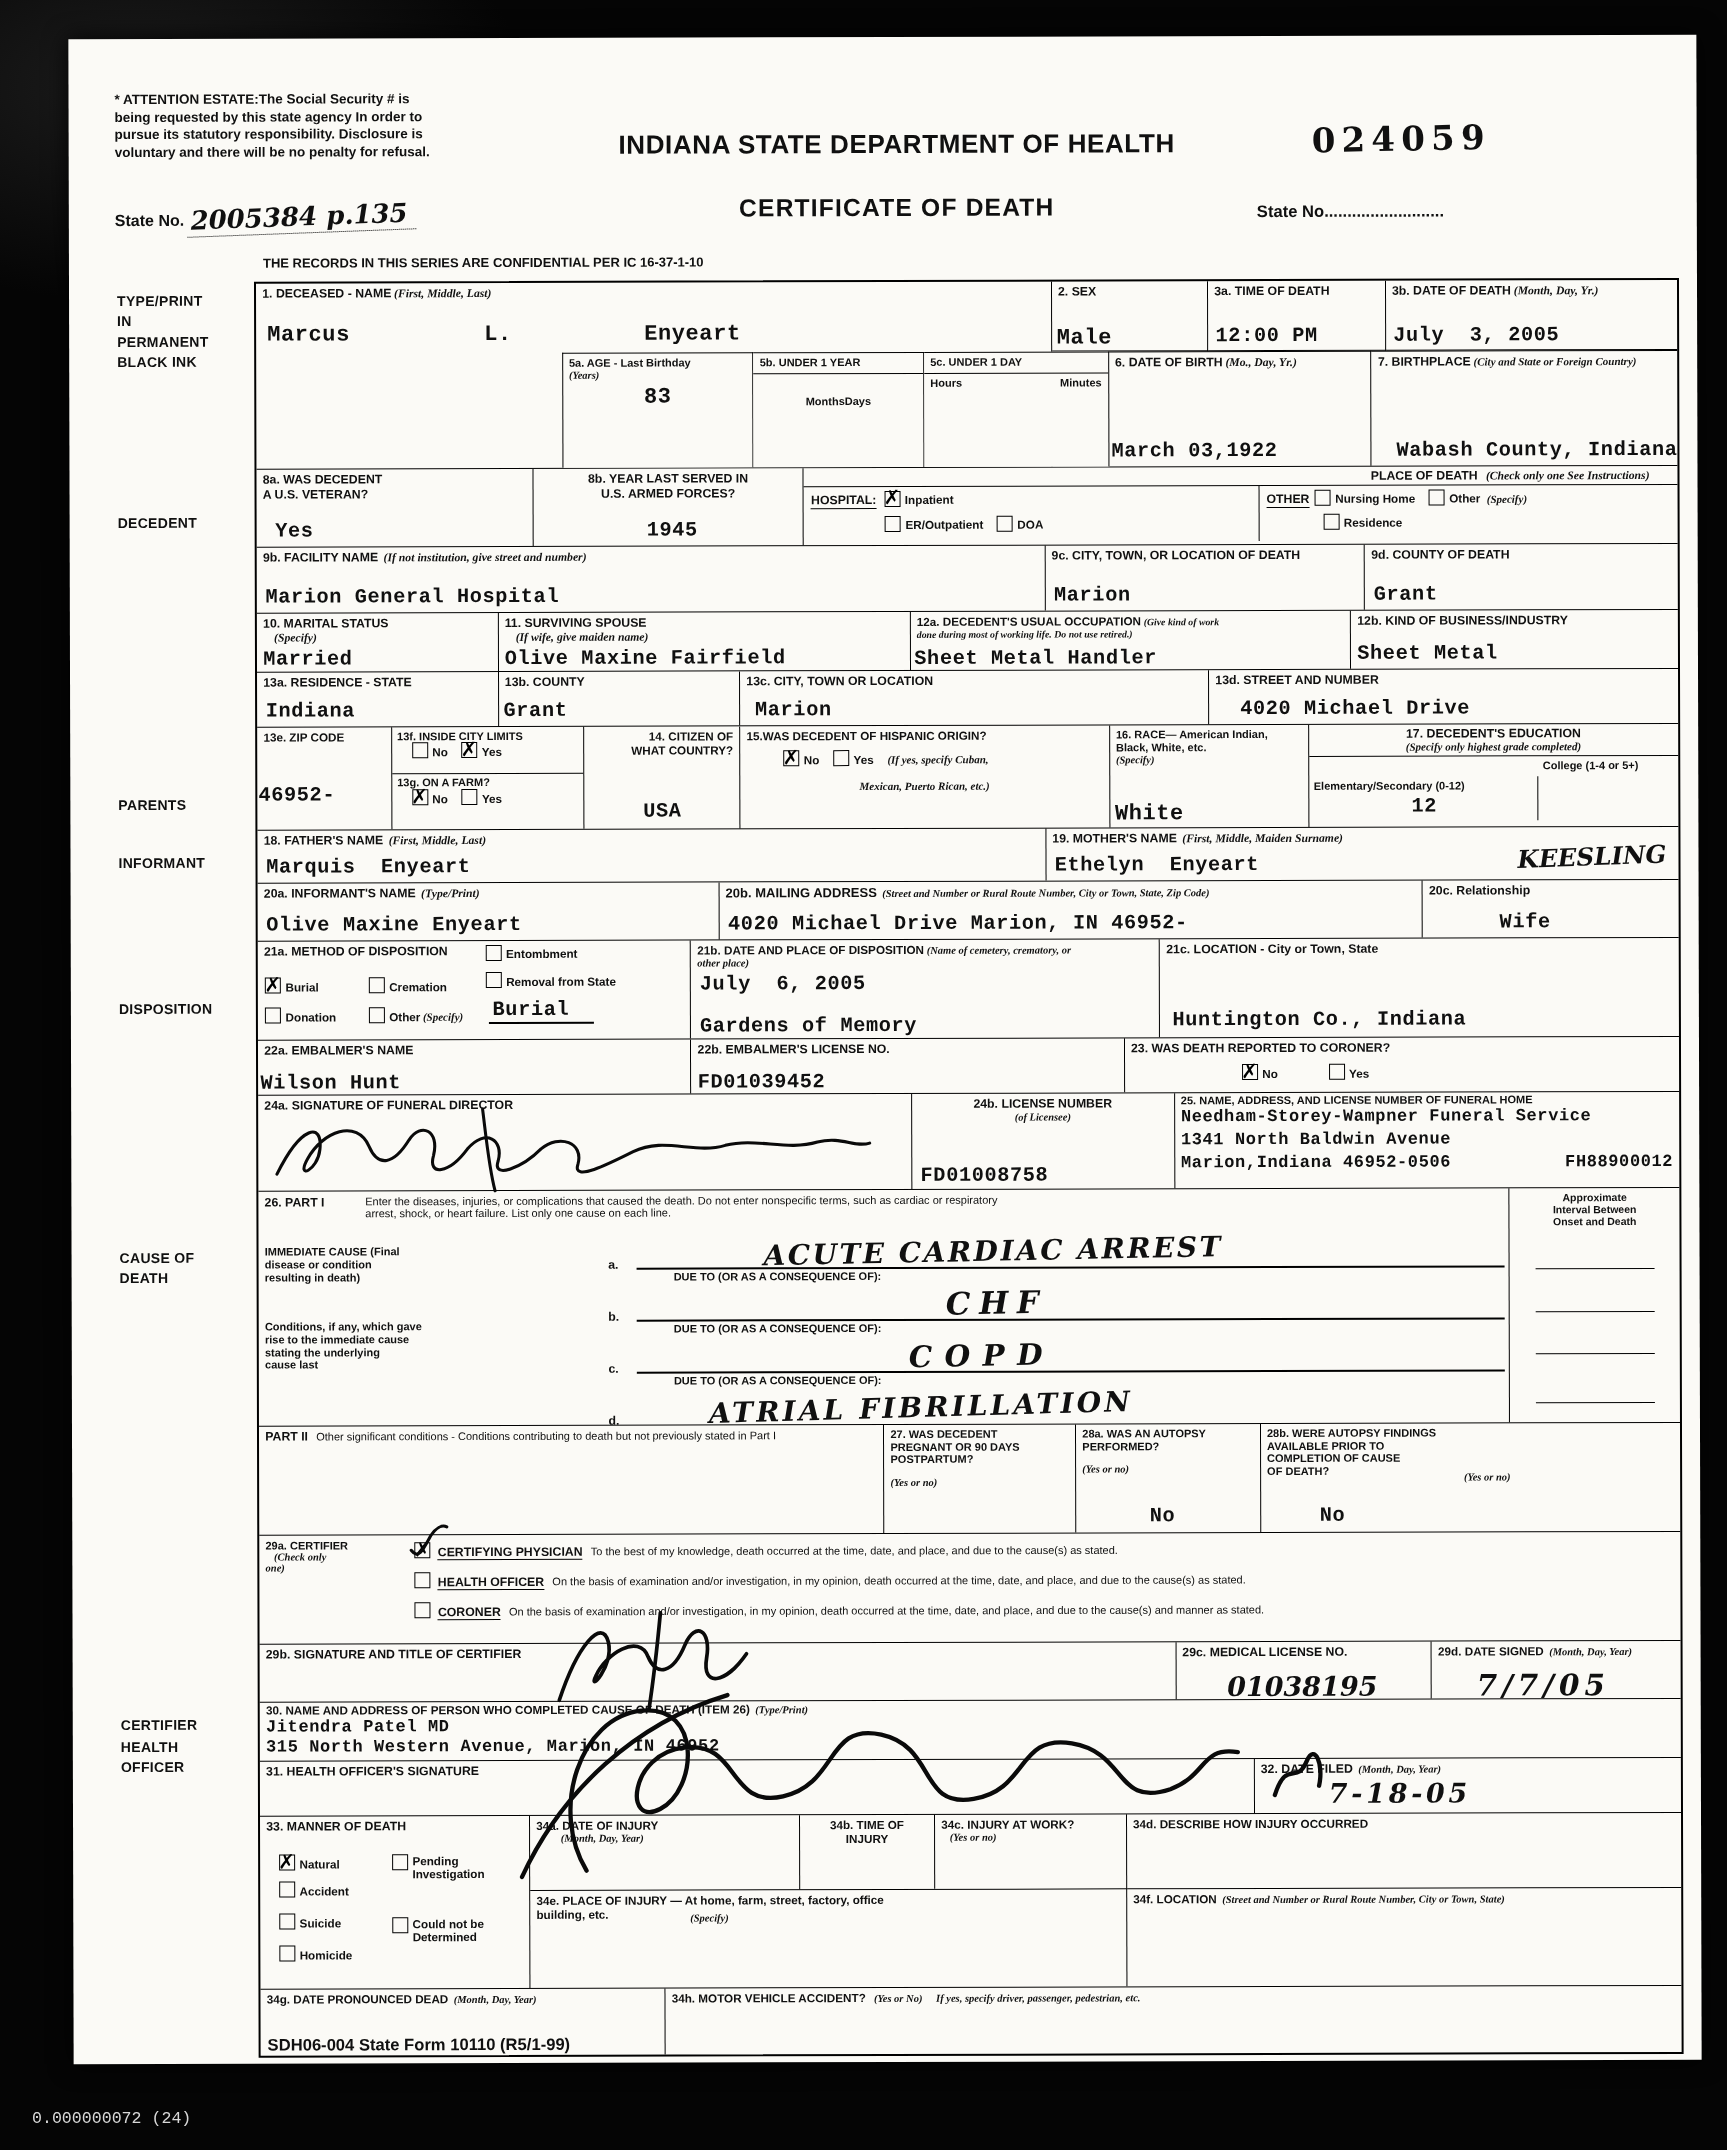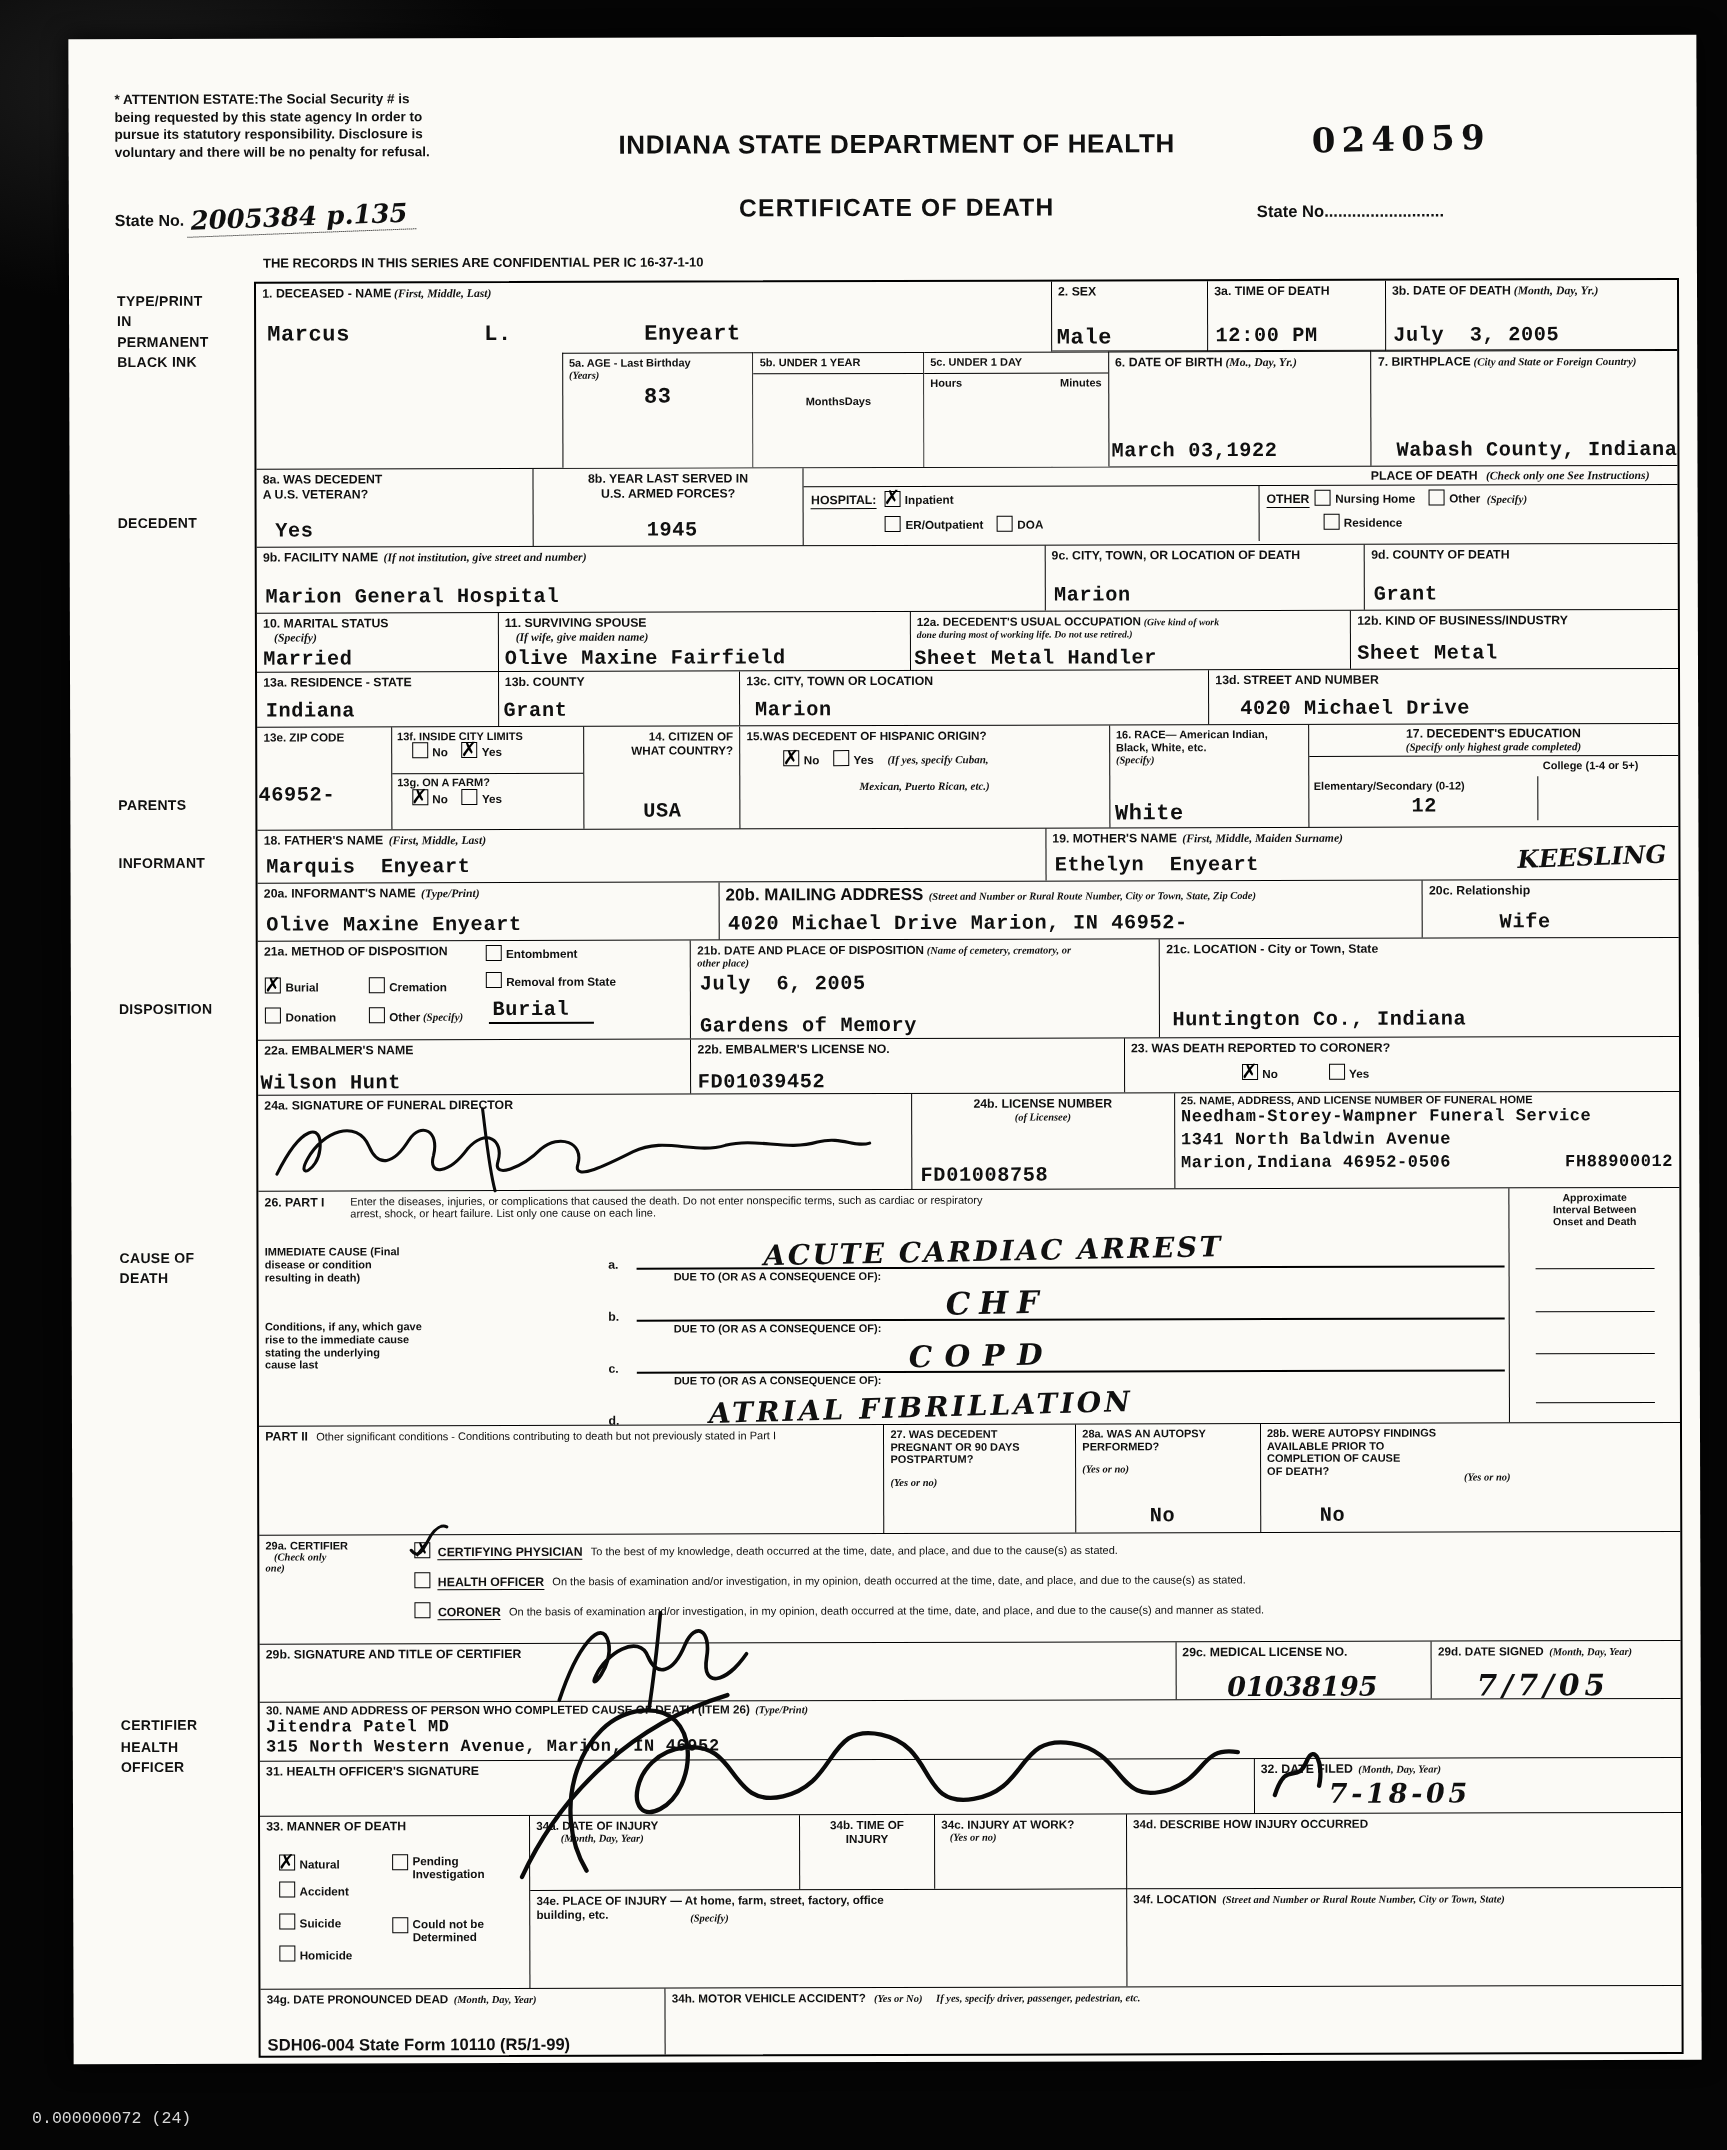--- a/index.html
+++ b/index.html
@@ -288,21 +288,21 @@
       </div>
     </div>
 
     <div class="row" style="height:57px;">
       <div class="cell" style="left:0;width:32.5%;height:100%;">
         <span class="lb">20a. INFORMANT'S NAME</span>&nbsp;
         <span class="sub">(Type/Print)</span>
         <span class="tv vbot" style="left:8.6px;">Olive Maxine Enyeart</span>
       </div>
       <div class="cell" style="left:32.5%;width:49.5%;height:100%;">
-        <span class="lb" style="font-size:17px;">20b. MAILING ADDRESS</span>&nbsp;
+        <span class="lb" style="font-size:13px;">20b. MAILING ADDRESS</span>&nbsp;
         <span class="sub" style="font-size:10.5px;">(Street and Number or Rural Route Number, City or Town, State, Zip Code)</span>
         <span class="tv vbot" style="left:8.6px;">4020 Michael Drive Marion, IN 46952-</span>
       </div>
       <div class="cell noR" style="left:82%;width:18%;height:100%;">
         <span class="lb">20c. Relationship</span>
         <span class="tv vbot" style="left:30%;">Wife</span>
       </div>
     </div>
 
     <div class="row" style="height:98px;">
@@ -366,21 +366,21 @@
         <div class="tv tvs" style="margin-top:3.7px;">1341 North Baldwin Avenue</div>
         <div style="display:flex;justify-content:space-between;margin-top:3.7px;">
           <span class="tv tvs">Marion,Indiana 46952-0506</span>
           <span class="tv tvs">FH88900012</span>
         </div>
       </div>
     </div>
 
     <div class="row" style="height:234px;">
       <div style="position:absolute;left:0;top:0;width:88%;height:36px;padding:3.7px 6.2px;box-sizing:border-box;">
-        <span class="lb" style="margin-right:23px;">26. PART I</span>
+        <span class="lb" style="margin-right:38px;">26. PART I</span>
         <span class="plain pl" style="display:inline-block;vertical-align:top;width:1015px;">Enter the diseases, injuries, or complications that caused the death.  Do not enter nonspecific terms, such as cardiac or respiratory
 arrest, shock, or heart failure.  List only one cause on each line.</span>
       </div>
       <div class="cell noR" style="right:0;top:0;width:12%;height:100%;border-left:1.8px solid #000;">
         <div class="lbs pl" style="text-align:center;font-size:10.5px;">Approximate
 Interval Between
 Onset and Death</div>
         <div style="position:absolute;left:15%;width:70%;top:80px;border-bottom:1.8px solid #000;"></div>
         <div style="position:absolute;left:15%;width:70%;top:123px;border-bottom:1.8px solid #000;"></div>
         <div style="position:absolute;left:15%;width:70%;top:165px;border-bottom:1.8px solid #000;"></div>

